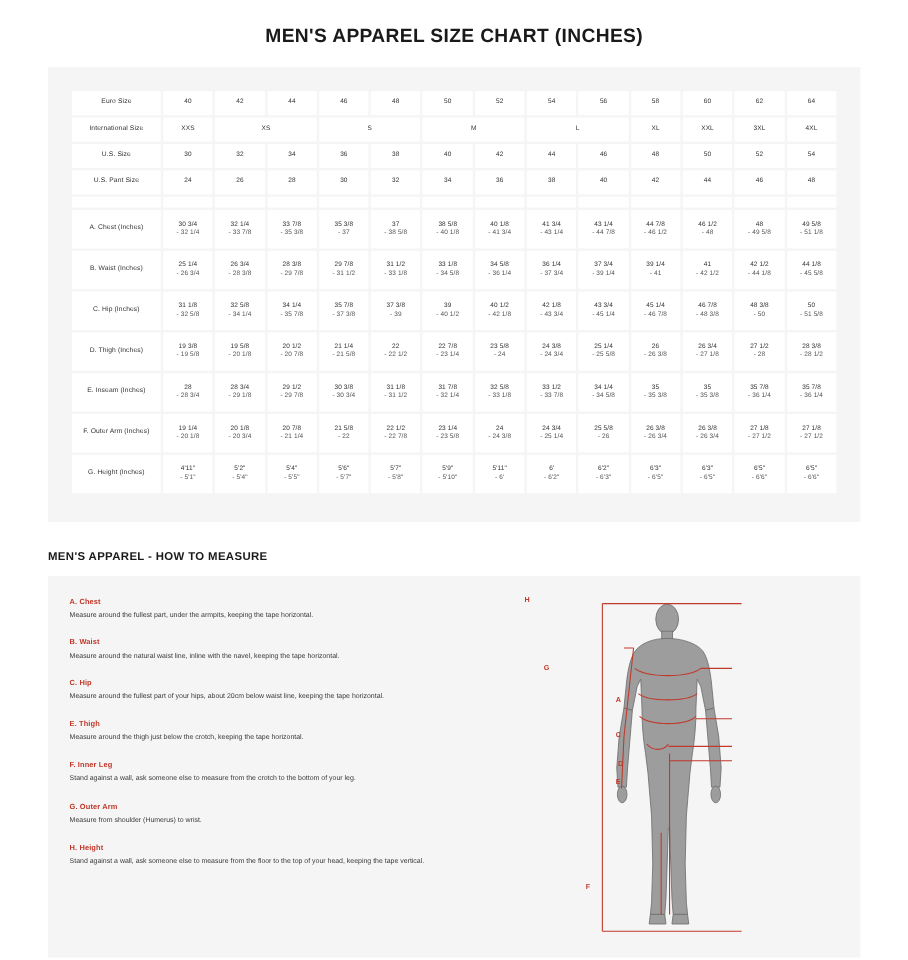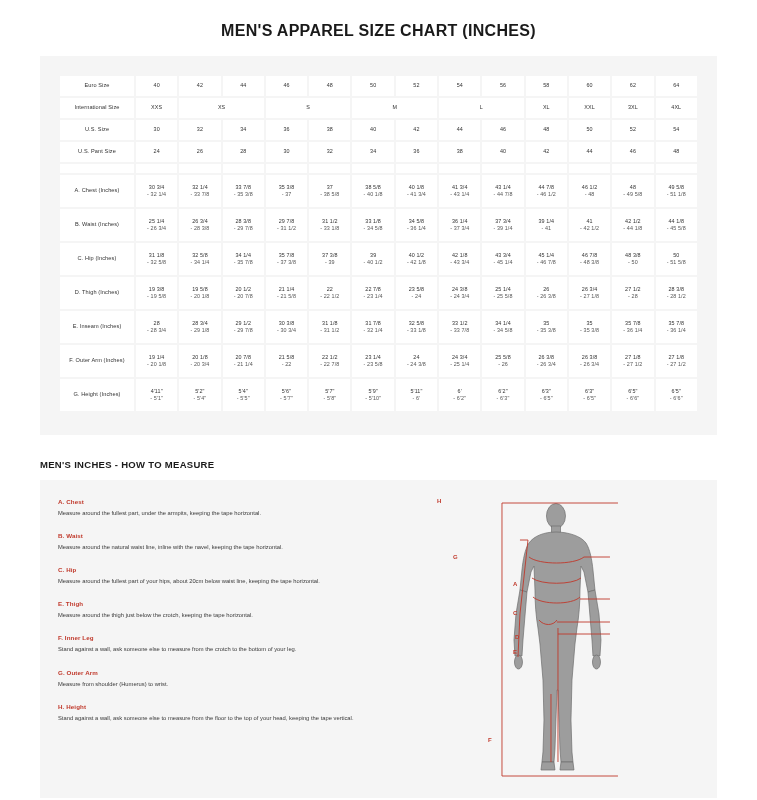--- a/index.html
+++ b/index.html
@@ -582,21 +582,21 @@
             <td>
               <span class="cellval">6'5"</span>
               <span class="cellval second">- 6'6"</span>
             </td>
           </tr>
         </tbody>
     </table>
   </div>
 
   <div class="howto">
-    <div class="howto-title">MEN'S INCHES - HOW TO MEASURE</div>
+    <div class="howto-title">MEN'S APPAREL - HOW TO MEASURE</div>
     <div class="howto-body">
       <div class="howto-left" id="howto-list">
           <div class="howto-item">
             <div class="h">A. Chest</div>
             <div class="d">Measure around the fullest part, under the armpits, keeping the tape horizontal.</div>
           </div>
           <div class="howto-item">
             <div class="h">B. Waist</div>
             <div class="d">Measure around the natural waist line, inline with the navel, keeping the tape horizontal.</div>
           </div>

